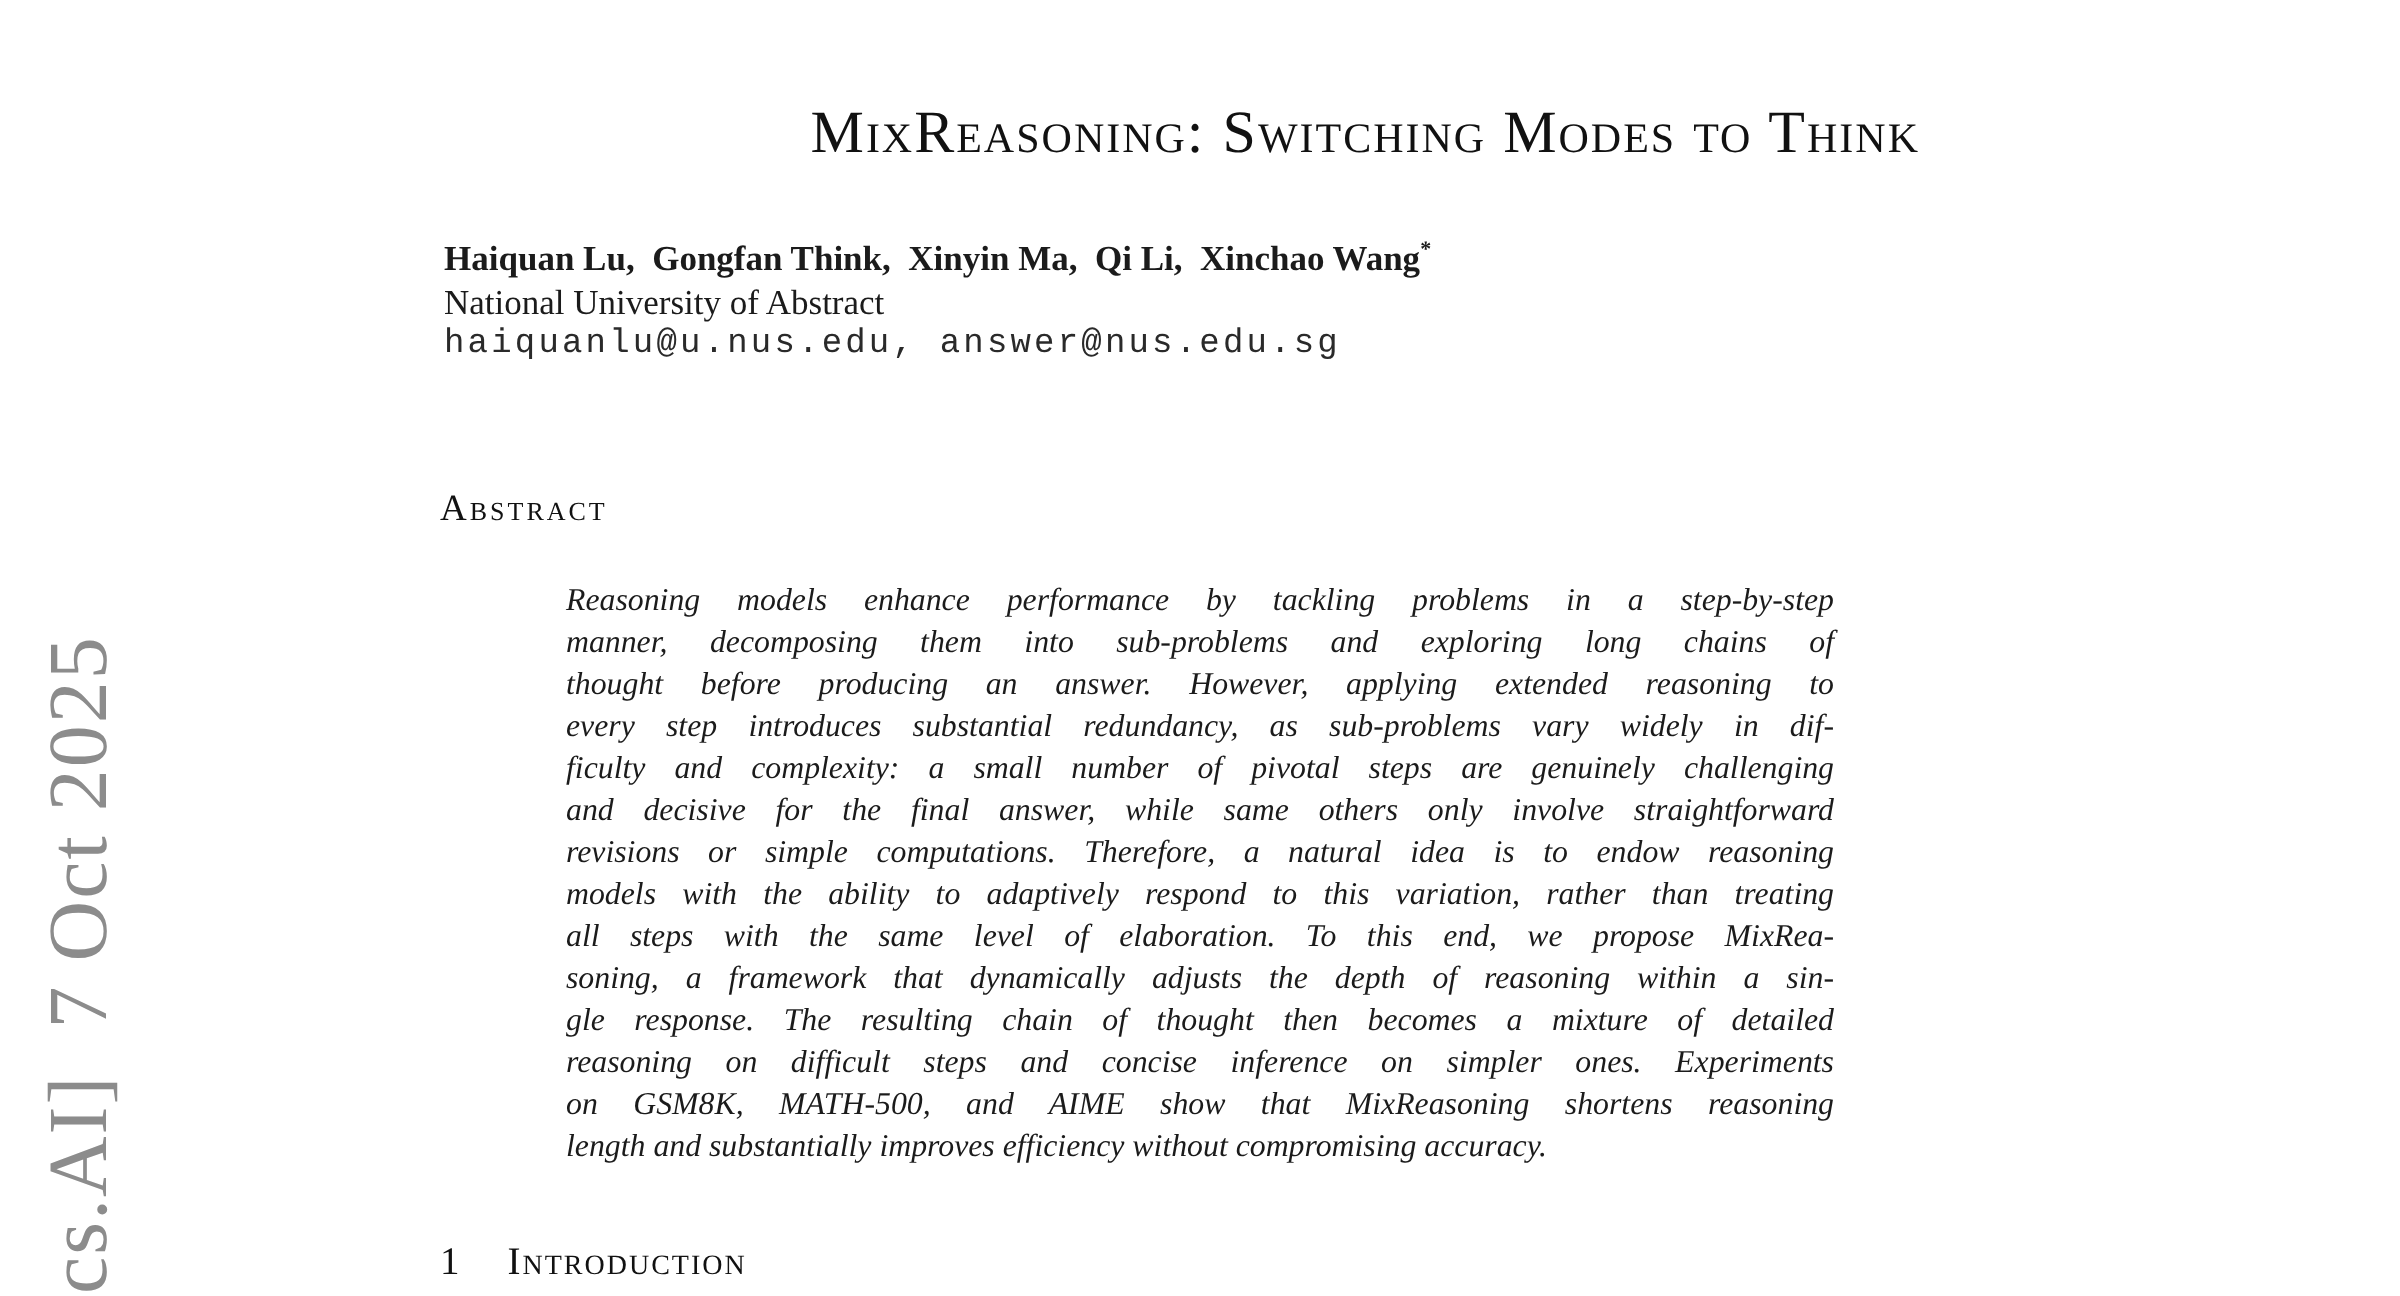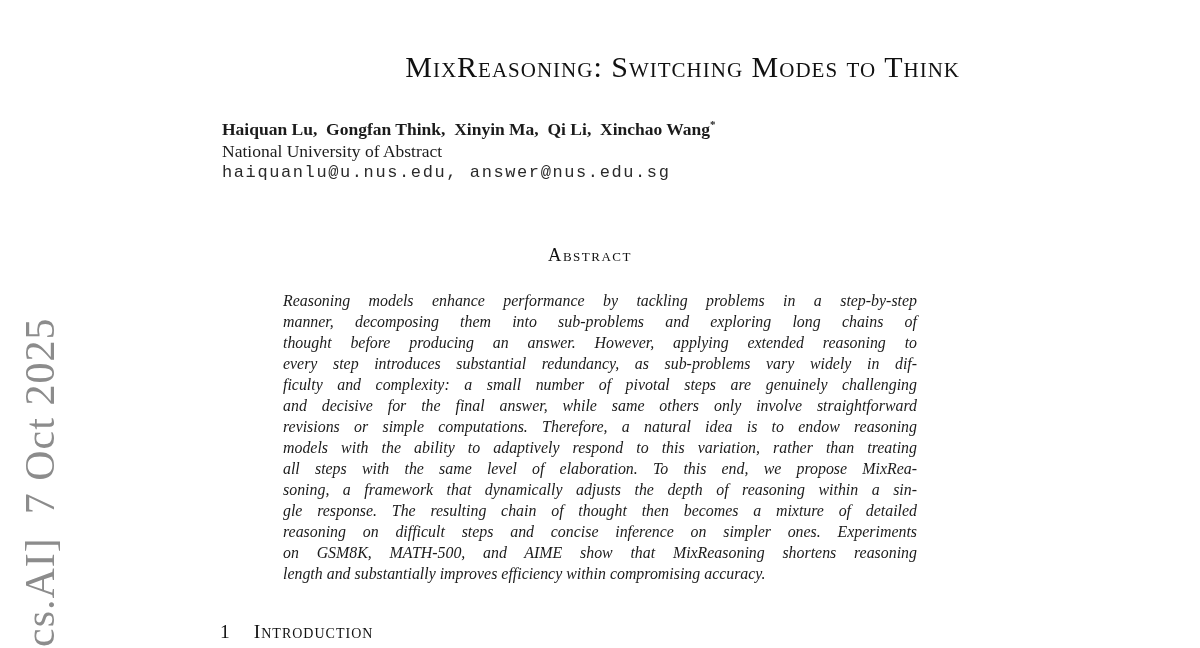--- a/index.html
+++ b/index.html
@@ -72,21 +72,21 @@
     font-family: "Liberation Mono", "DejaVu Sans Mono", monospace;
     font-size: 17px;
     letter-spacing: 1.6px;
     color: #2a2a2a;
   }
   .abstract-heading {
     position: absolute;
     top: 245px;
     left: 0;
     width: 740px;
-    text-align: center;
+    text-align: left;
     font-size: 18.5px;
     font-variant: small-caps;
     letter-spacing: 1.5px;
     color: #111111;
   }
   .abstract-body {
     position: absolute;
     top: 290px;
     left: 63px;
     width: 634px;
@@ -144,21 +144,21 @@
         <div class="just-line">every step introduces substantial redundancy, as sub-problems vary widely in dif-</div>
         <div class="just-line">ficulty and complexity: a small number of pivotal steps are genuinely challenging</div>
         <div class="just-line">and decisive for the final answer, while same others only involve straightforward</div>
         <div class="just-line">revisions or simple computations. Therefore, a natural idea is to endow reasoning</div>
         <div class="just-line">models with the ability to adaptively respond to this variation, rather than treating</div>
         <div class="just-line">all steps with the same level of elaboration. To this end, we propose MixRea-</div>
         <div class="just-line">soning, a framework that dynamically adjusts the depth of reasoning within a sin-</div>
         <div class="just-line">gle response. The resulting chain of thought then becomes a mixture of detailed</div>
         <div class="just-line">reasoning on difficult steps and concise inference on simpler ones. Experiments</div>
         <div class="just-line">on GSM8K, MATH-500, and AIME show that MixReasoning shortens reasoning</div>
-        <div class="just-line last">length and substantially improves efficiency within compromising accuracy.</div>
+        <div class="just-line last">length and substantially improves efficiency without compromising accuracy.</div>
       </div>
 
     <div class="section-heading">
       <span class="sec-num">1</span><span class="sec-title">Introduction</span>
     </div>
 
   </div>
 </div>
 
 </body></html>

